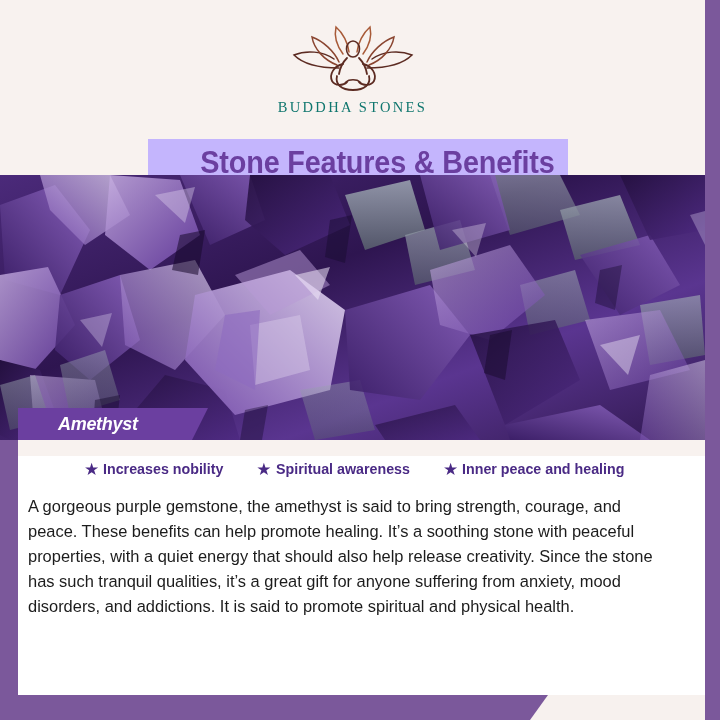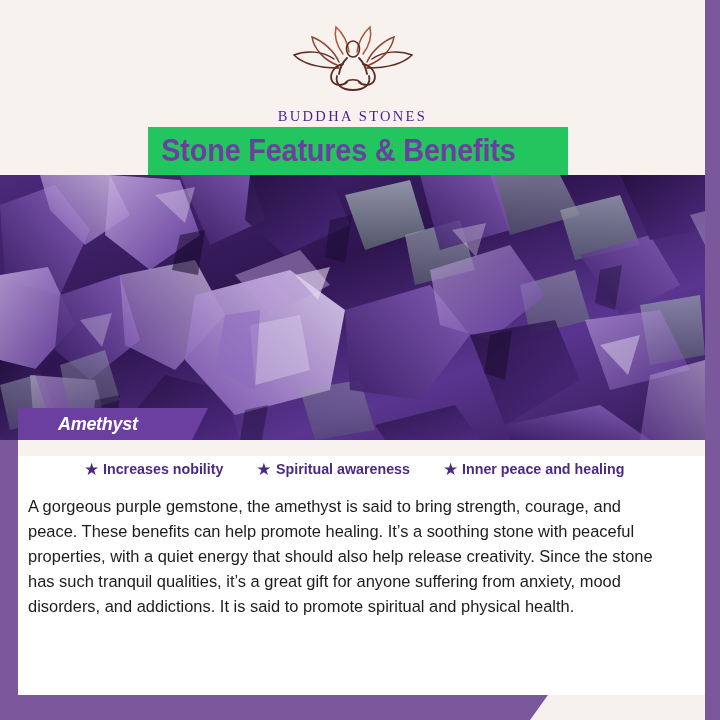--- a/index.html
+++ b/index.html
@@ -42,30 +42,30 @@
     position:absolute; top:0; left:0; width:705px; height:175px;
     background:#f8f2ef;
   }
 
   .logo-wrap {
     position:absolute; top:24px; left:0; width:705px;
     display:flex; flex-direction:column; align-items:center;
   }
   .logo-mark { width:148px; height:70px; display:block; }
   .logo-text {
-    margin-top:14px;
+    margin-top:5px;
     font-family:"Liberation Serif", serif;
-    font-size:14.5px; letter-spacing:2.3px; color:#4c1d95;
+    font-size:14.5px; letter-spacing:2.3px; color:#0f766e;
     font-weight:400;
   }
 
   .title-plate {
-    position:absolute; top:127px; left:148px; width:420px; height:48px;
-    background:#22c55e;
-    display:flex; align-items:center; justify-content:flex-start;
+    position:absolute; top:139px; left:148px; width:420px; height:48px;
+    background:#c4b5fd;
+    display:flex; align-items:center; justify-content:flex-end;
   }
   .title-plate h1 {
     font-family:"Liberation Sans Narrow","Liberation Sans", sans-serif;
     font-size:31px; font-weight:bold; color:#6b3fa0;
     letter-spacing:-0.2px; transform:scaleX(0.93); transform-origin:center;
     white-space:nowrap;
   }
 
   
   .photo {

